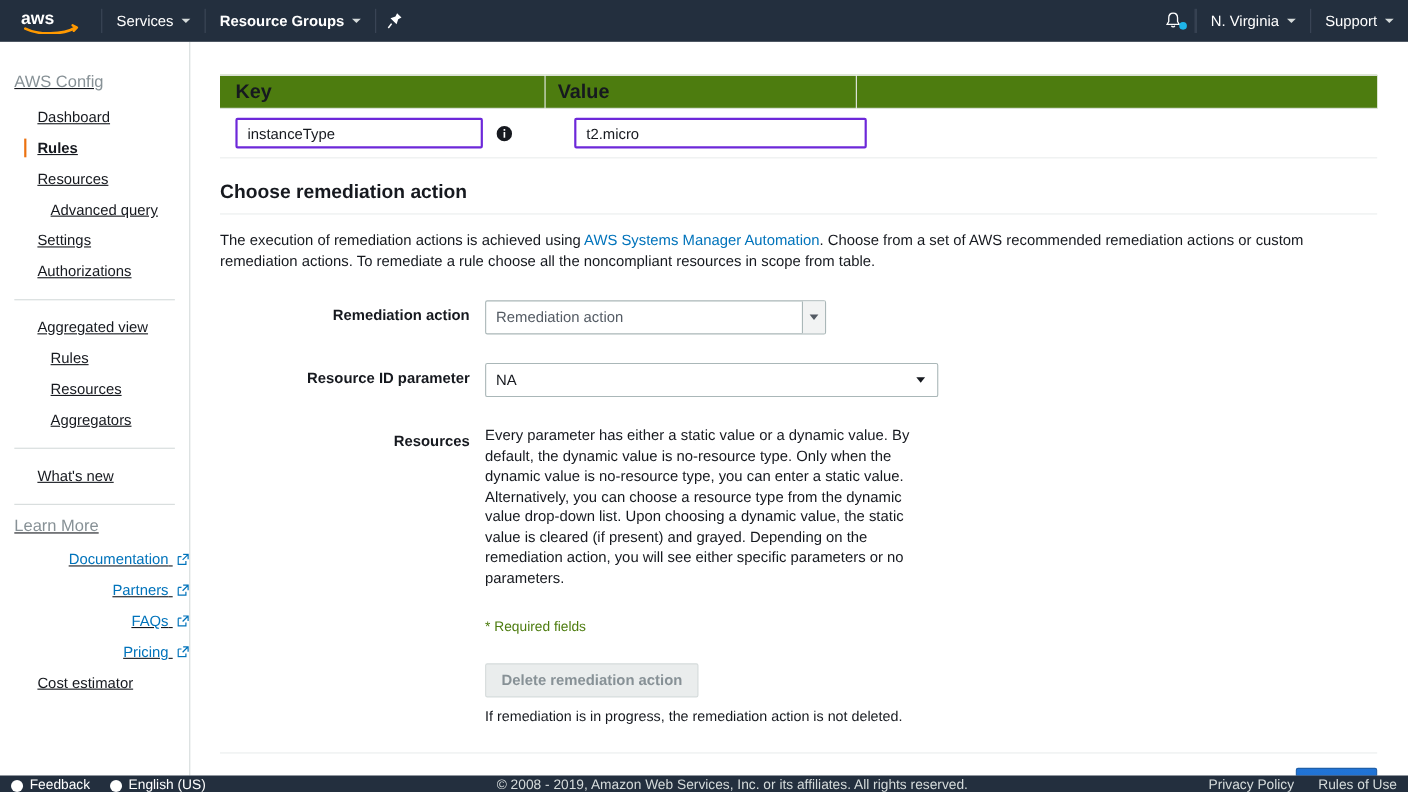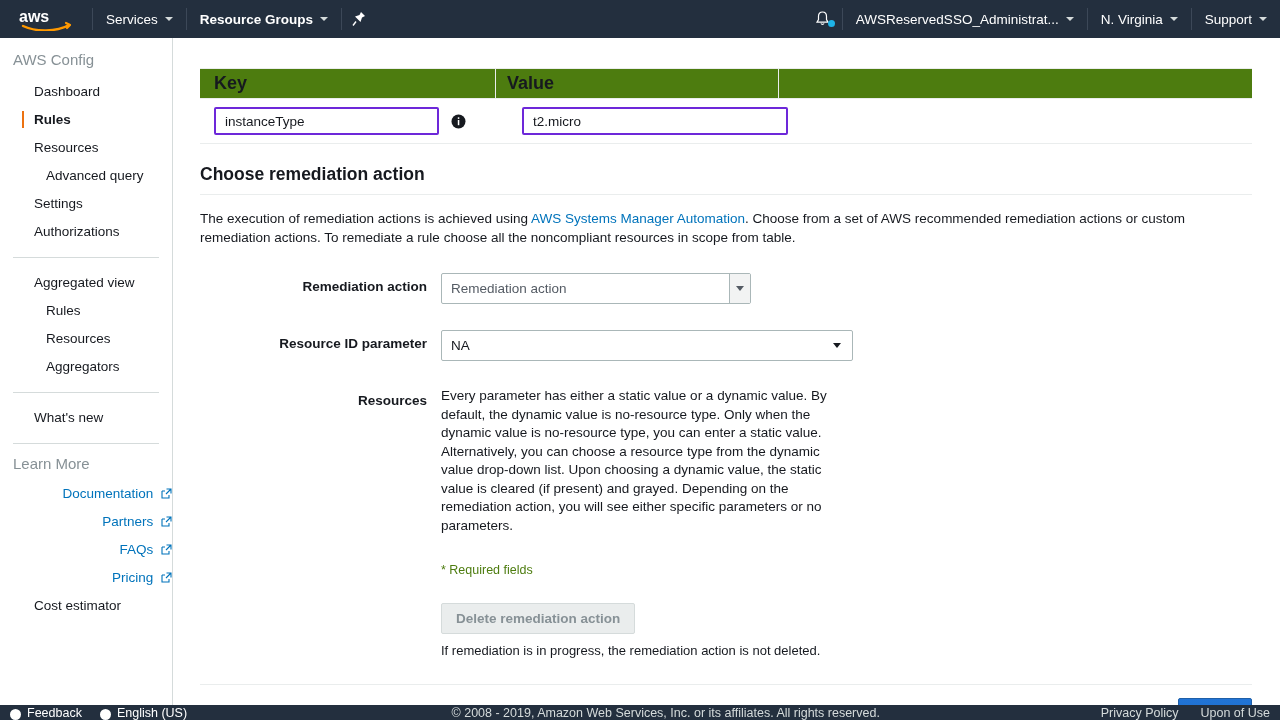--- a/index.html
+++ b/index.html
@@ -72,22 +72,23 @@
   
   .body-wrap {
     display: flex;
     height: 667px;
   }
   .sidebar {
     width: 173px;
     min-width: 173px;
     border-right: 1px solid #d5dbdb;
     background: #fff;
-    padding-top: 13px;
-    font-size: 13.5px;
+    padding-top: 28px;
+    font-size: 13.5px;
+    text-decoration: underline;
   }
   .side-title {
     color: #879196;
     font-size: 15px;
     padding: 0 0 10px 13px;
   }
   .side-link {
     padding: 5px 0 5px 34px;
     color: #16191f;
     cursor: pointer;
@@ -323,24 +324,20 @@
 
   <div class="nav-right">
     <div class="bell-wrap">
       <svg width="15" height="17" viewBox="0 0 15 17">
         <path d="M7.5 1 C5 1 3.5 2.6 3.5 5.2 V8.5 L2 11.2 H13 L11.5 8.5 V5.2 C11.5 2.6 10 1 7.5 1 Z" fill="none" stroke="#ffffff" stroke-width="1.2"></path>
         <path d="M6 12.4 a1.6 1.6 0 0 0 3 0" fill="none" stroke="#ffffff" stroke-width="1.2"></path>
       </svg>
       <span class="bell-dot"></span>
     </div>
     <div class="nav-sep"></div>
-    <div class="nav-item">
-      <span>AWSReservedSSO_Administrat...</span>
-      <span class="caret"></span>
-    </div>
     <div class="nav-sep"></div>
     <div class="nav-item">
       <span>N. Virginia</span>
       <span class="caret"></span>
     </div>
     <div class="nav-sep"></div>
     <div class="nav-item">
       <span>Support</span>
       <span class="caret"></span>
     </div>
@@ -509,15 +506,15 @@
       <span>Feedback</span>
     </div>
     <div class="bb-item">
       <span class="globe-icon"></span>
       <span>English (US)</span>
     </div>
   </div>
   <div class="bb-center">© 2008 - 2019, Amazon Web Services, Inc. or its affiliates. All rights reserved.</div>
   <div class="bb-right">
     <span>Privacy Policy</span>
-    <span>Upon of Use</span>
+    <span>Rules of Use</span>
   </div>
 </div>
 
 </body></html>

